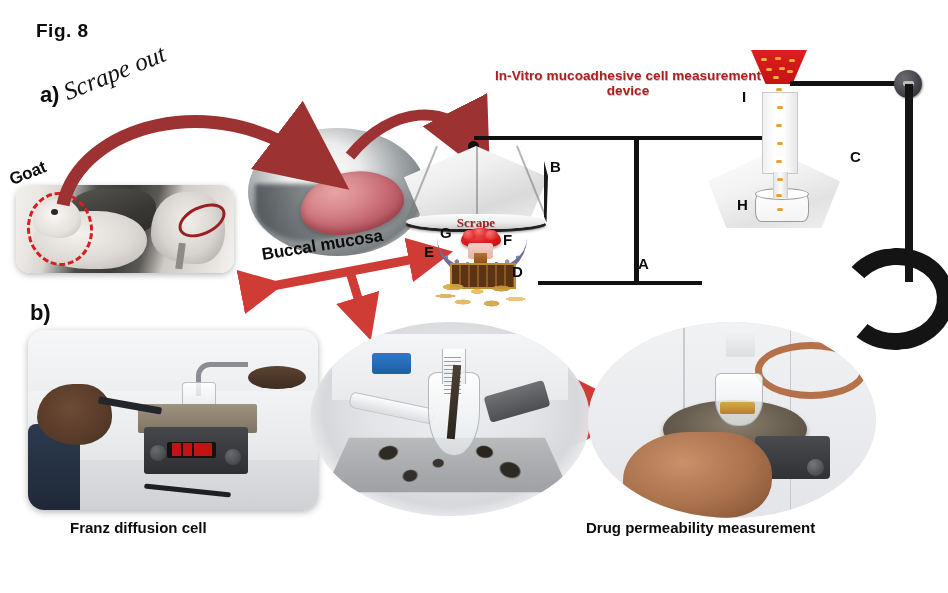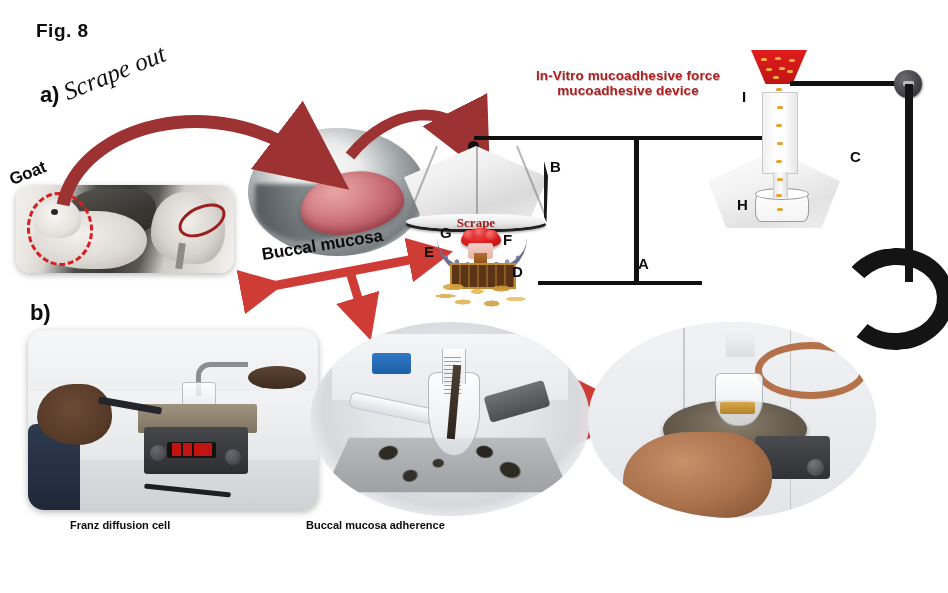--- a/index.html
+++ b/index.html
@@ -300,21 +300,21 @@
       background:linear-gradient(#d7a74a,#b3832c);border-radius:2px;}
   #photo-right .hand2{left:12%;top:56%;width:52%;height:44%;
       background:radial-gradient(ellipse at 40% 35%,#c9916a 0%,#a9714c 55%,#7e4f31 100%);
       border-radius:44% 34% 30% 50%/56% 50% 44% 40%;}
   #photo-right .hose{left:58%;top:10%;width:34%;height:22%;
       border:7px solid #b4714a;border-radius:50%;}
   #photo-right .bottle{left:48%;top:4%;width:10%;height:14%;
       background:linear-gradient(#f2f3f4,#dcdee1);border-radius:2px;}
 
   
-  .caption{position:absolute;font-size:11px;font-weight:bold;color:#0c0c0c;
+  .caption{position:absolute;font-size:15px;font-weight:bold;color:#0c0c0c;
       white-space:nowrap;}
   #cap-left{left:70px;top:519px;}
   #cap-mid{left:306px;top:519px;}
   #cap-right{left:586px;top:519px;}
 </style>
 </head>
 <body>
 
 <div class="fig">
 
@@ -355,21 +355,21 @@
     <path d="M 63,205 C 80,125 215,88 310,160" stroke="#9c3232" stroke-width="13" fill="none" marker-end="url(#ah-dark)"></path>
 
     <path d="M 350,156 C 392,104 452,104 471,141" stroke="#9c3232" stroke-width="11" fill="none" marker-end="url(#ah-dark)"></path>
 
     <path d="M 262,288 L 430,256" stroke="#cf3b35" stroke-width="9" fill="none" marker-start="url(#ah-red)" marker-end="url(#ah-red)"></path>
     <path d="M 350,272 L 364,318" stroke="#cf3b35" stroke-width="9" fill="none" marker-end="url(#ah-red)"></path>
 
     <path d="M 552,412 L 598,412" stroke="#cf3b35" stroke-width="17" fill="none" marker-end="url(#ah-red)"></path>
   </svg>
 
-  <div class="abs" id="device-title">In-Vitro mucoadhesive force mucoadhesive device</div>
+  <div class="abs" id="device-title">In-Vitro mucoadhesive cell measurement device</div>
 
   <div class="abs" id="frame-top-bar"></div>
   <div class="abs" id="frame-post"></div>
   <div class="abs" id="frame-base"></div>
   <div class="abs" id="pivot-dot"></div>
   <div class="bold-lbl" id="label-A">A</div>
 
   <div class="abs" id="pan-left">
     <div class="pent"></div>
     <div class="rib2"></div>
@@ -474,15 +474,15 @@
     <div class="pblock hose"></div>
     <div class="pblock hotplate"></div>
     <div class="pblock body2"></div>
     <div class="pblock knob3"></div>
     <div class="pblock flask2"></div>
     <div class="pblock amber"></div>
     <div class="pblock hand2"></div>
   </div>
 
   <div class="caption" id="cap-left">Franz diffusion cell</div>
-  <div class="caption" id="cap-mid">Buccal mucosa adherence</div>
+  <div class="caption" id="cap-right">Drug permeability measurement</div>
 
 </div>
 
 </body></html>

